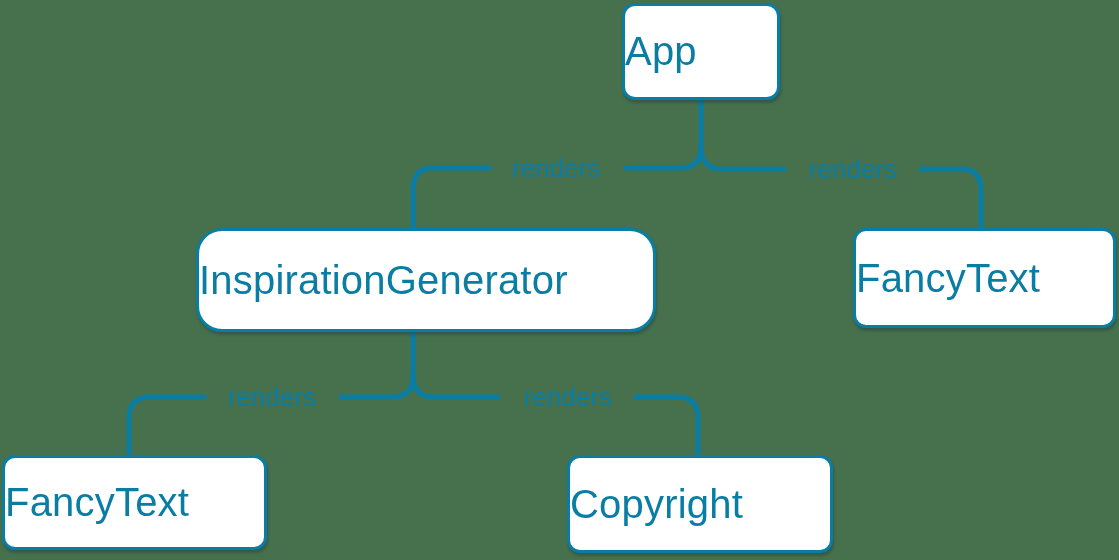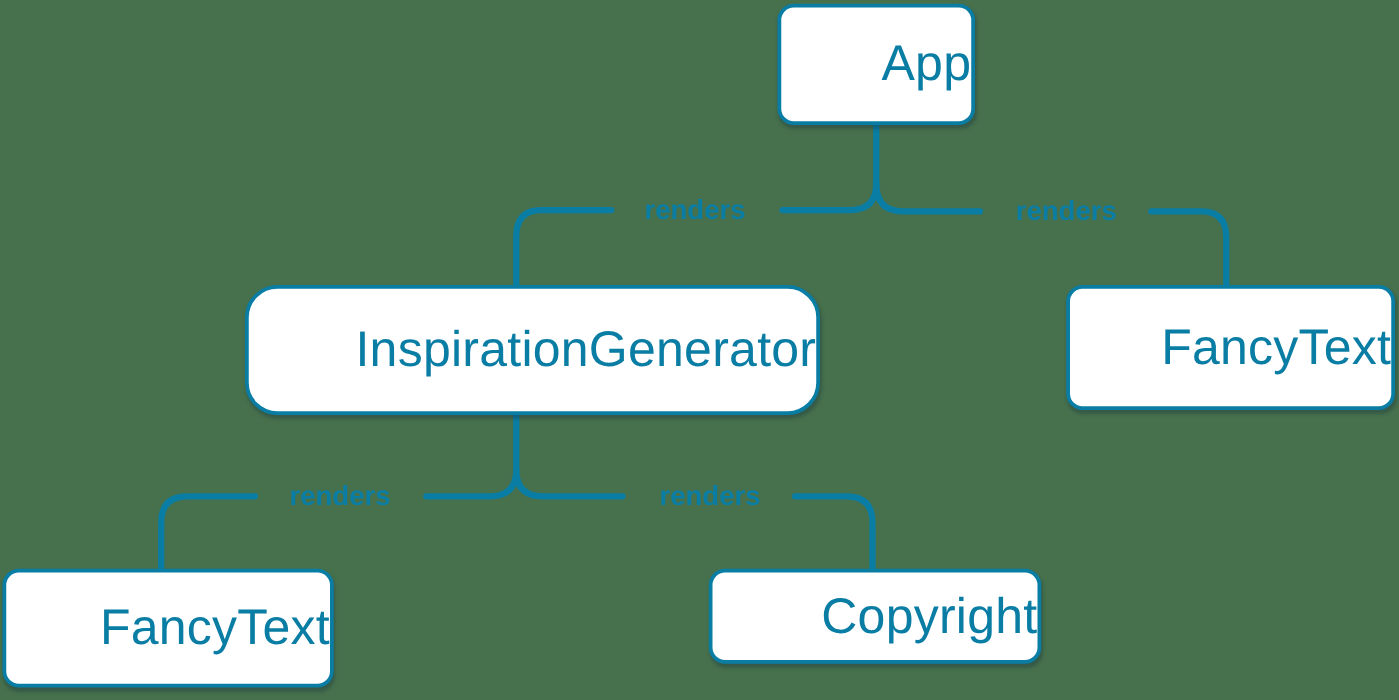--- a/index.html
+++ b/index.html
@@ -22,37 +22,37 @@
     fill:none;
     stroke:var(--accent);
     stroke-width:5;
     stroke-linecap:round;
   }
   .node{
     position:absolute;
     background:var(--node-fill);
     border:3px solid var(--accent);
     border-radius:13px;
-    display:flex;align-items:center;justify-content:flex-end;
+    display:flex;align-items:center;justify-content:flex-start;
     color:var(--accent);
     font-size:40px;
     letter-spacing:0.2px;
     box-shadow:1px 3px 3px rgba(20,45,60,0.35);
   }
   .node-app{left:622px;top:3px;width:158px;height:97px;}
   .node-ig{left:196px;top:228px;width:460px;height:104px;border-radius:26px;}
   .node-ft-right{left:853px;top:228px;width:263px;height:100px;}
   .node-ft-left{left:2px;top:455px;width:265px;height:95px;}
-  .node-copyright{left:567px;top:455px;width:266px;height:76px;}
+  .node-copyright{left:567px;top:455px;width:266px;height:98px;}
   .edge-label{
     position:absolute;
     transform:translate(-50%,-50%);
     color:var(--accent);
-    font-size:22px;
-    font-weight:bold;
+    font-size:26px;
+    font-weight:normal;
     white-space:nowrap;
   }
   .edge-label-1{left:556px;top:168px;}
   .edge-label-2{left:853px;top:169px;}
   .edge-label-3{left:272px;top:397px;}
   .edge-label-4{left:568px;top:397px;}
 </style>
 </head>
 <body>
 

